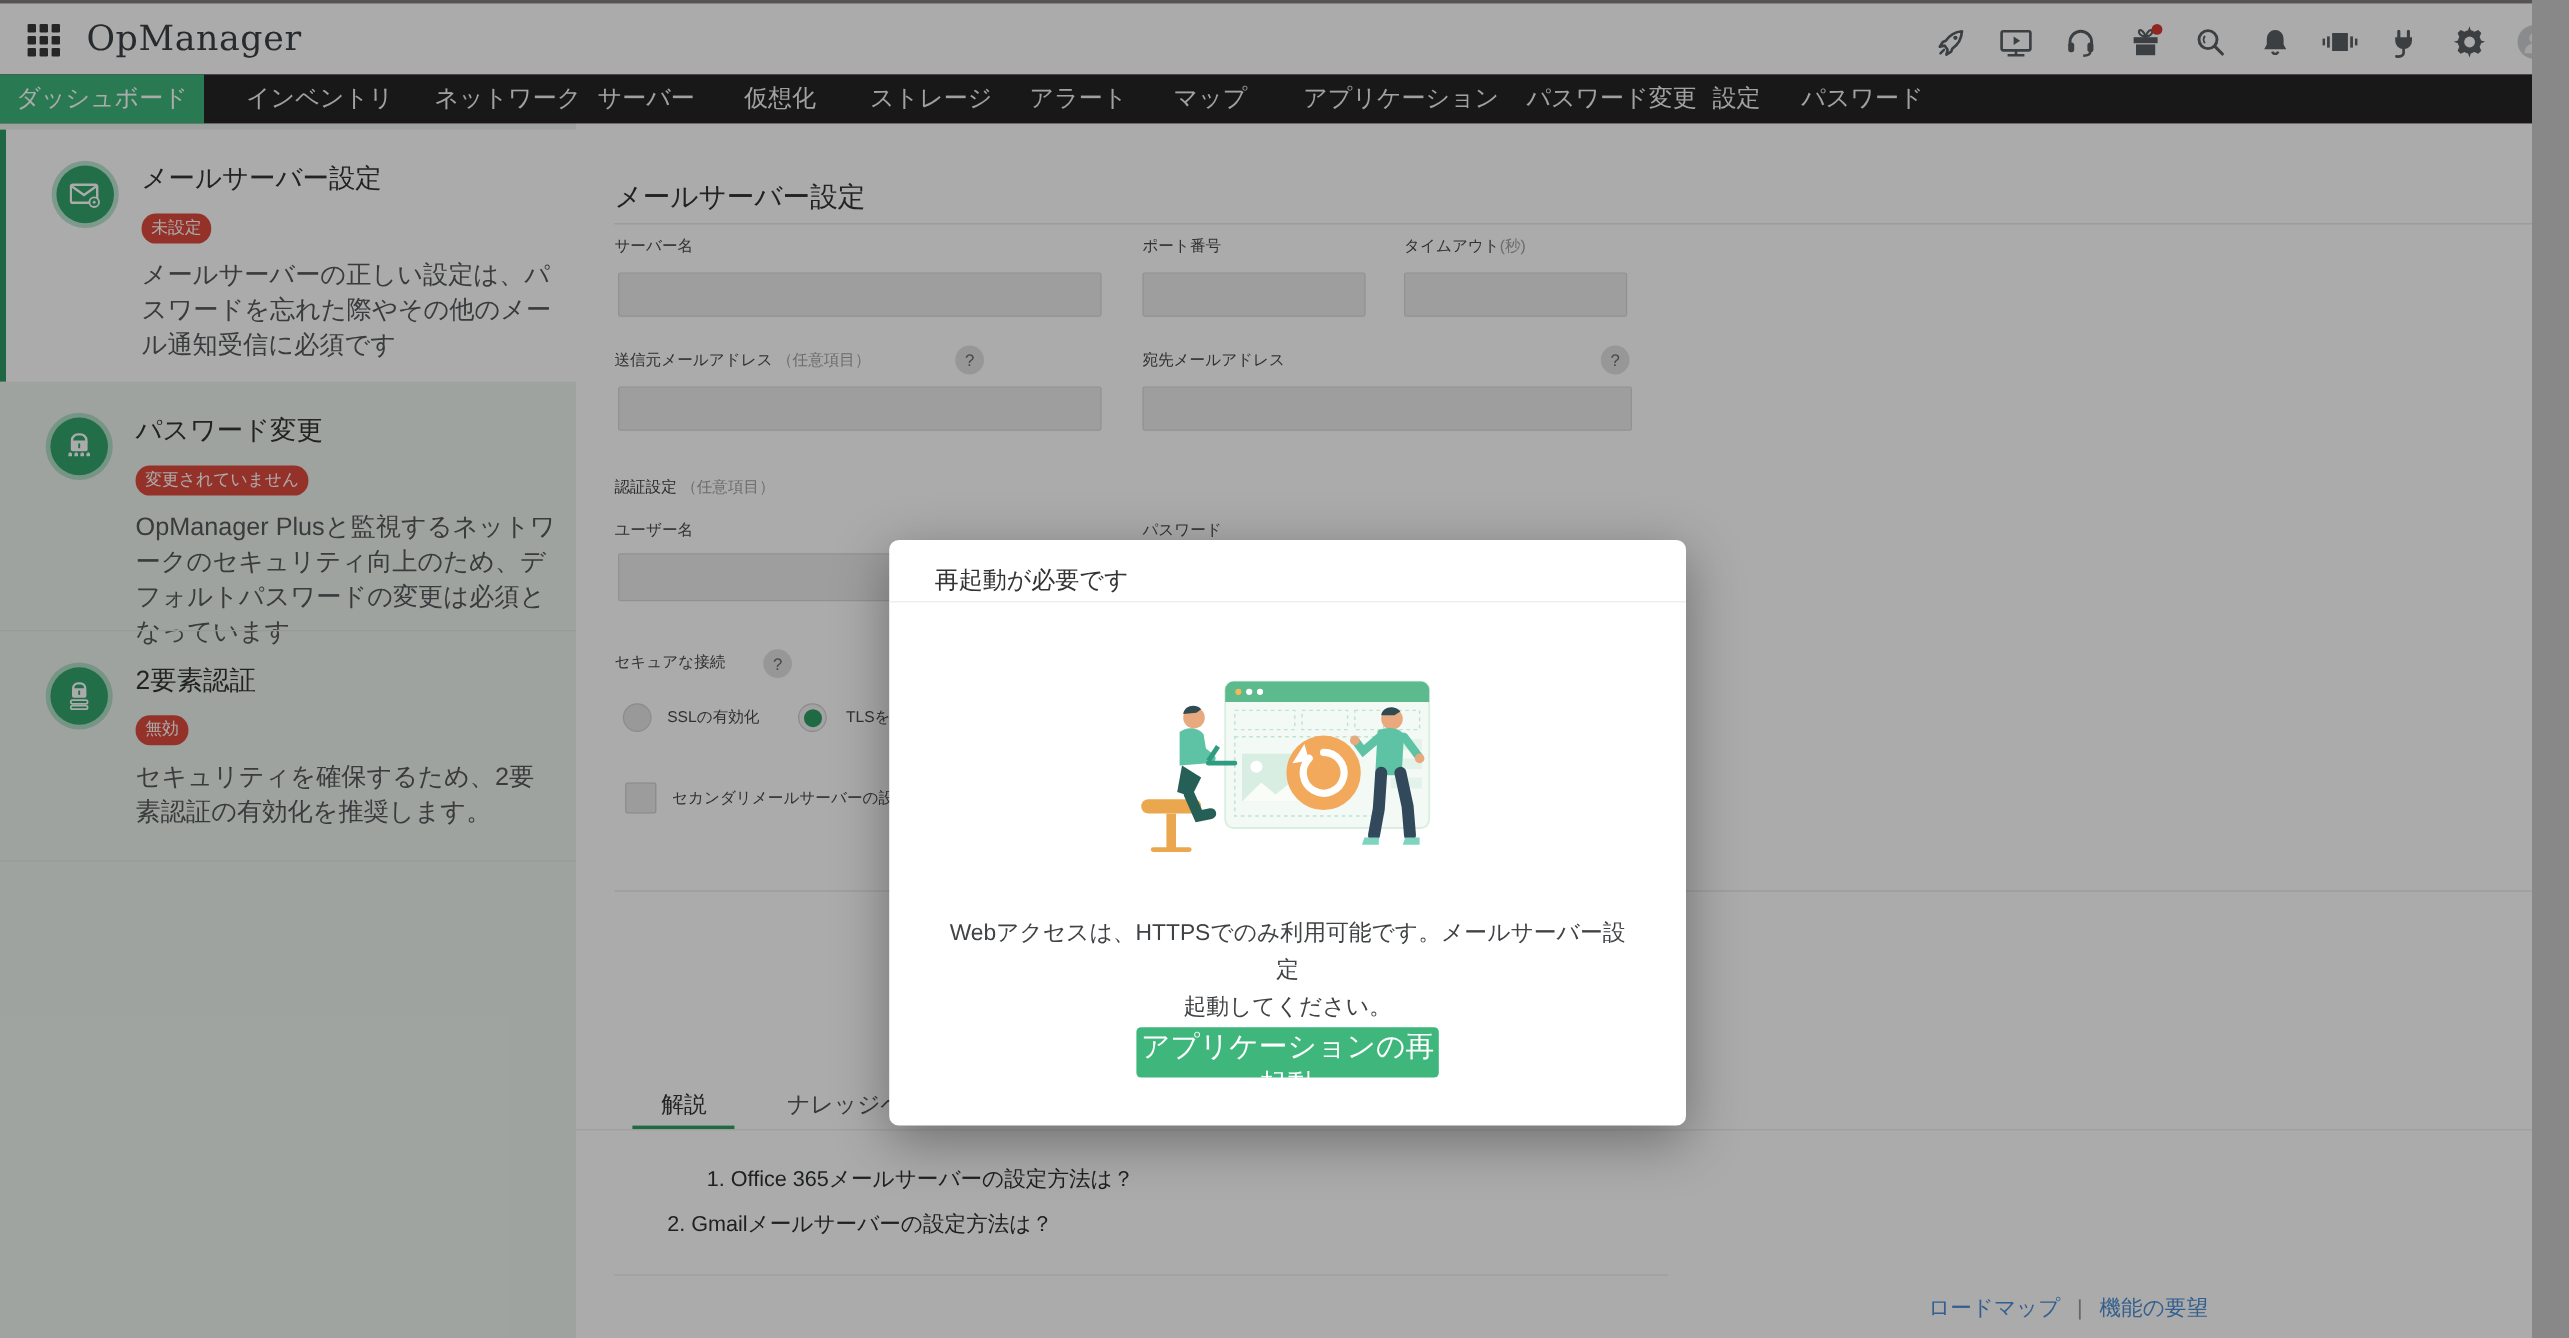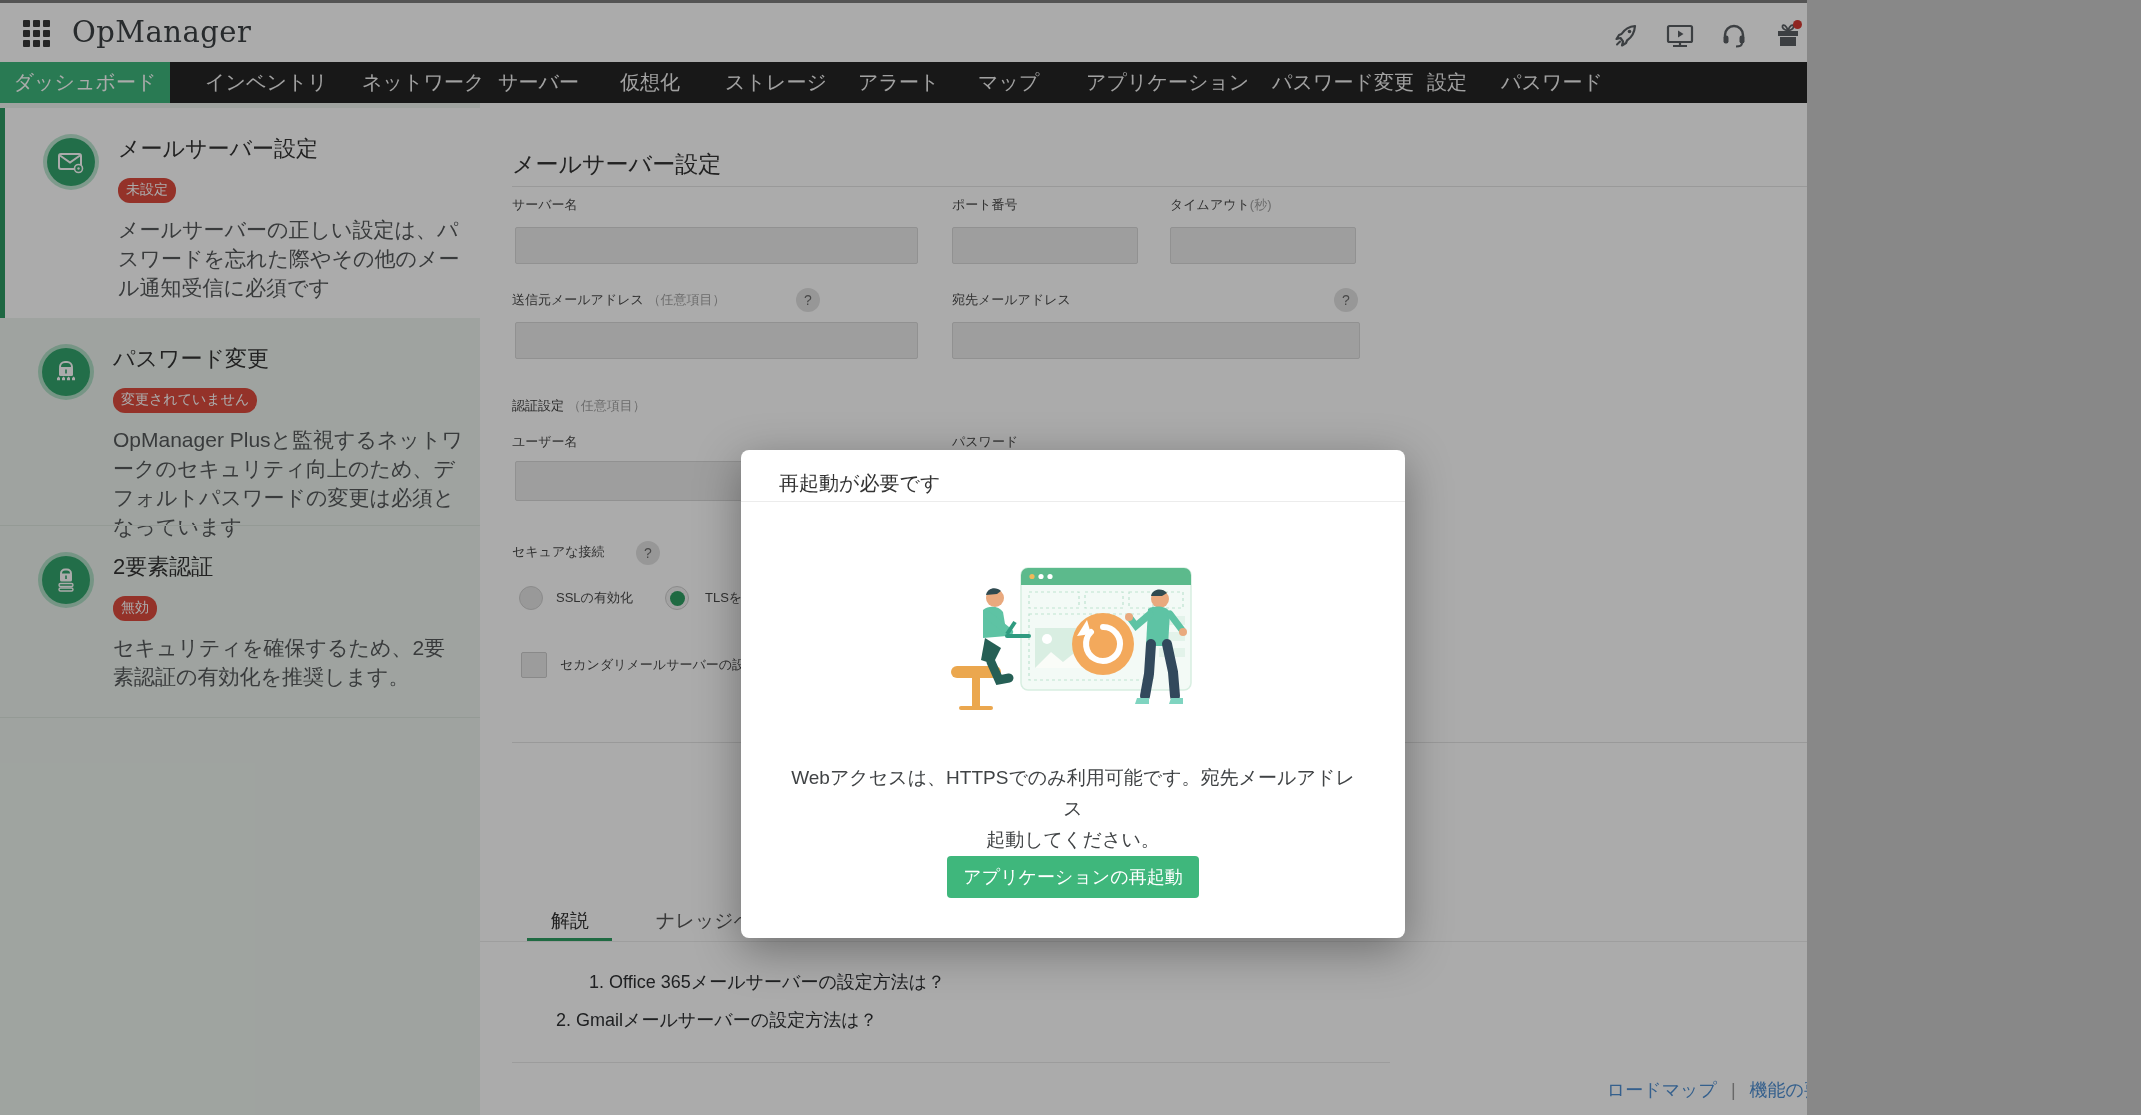--- a/index.html
+++ b/index.html
@@ -1,18 +1,18 @@
 <!DOCTYPE html>
 <html><head>
 <meta charset="utf-8">
 <style>
   * { margin:0; padding:0; box-sizing:border-box; }
   html,body { background:#888; }
   body { font-family:"Liberation Sans","DejaVu Sans",sans-serif; }
-  #stage { position:relative; width:1807px; height:1115px; background:#f9a8d4; overflow:hidden; }
+  #stage { position:relative; width:2110px; height:1115px; background:#f9a8d4; overflow:hidden; }
 
   
   .topstrip { position:absolute; left:0; top:0; width:2141px; height:3px; background:#7e7e7e; }
   .header { position:absolute; left:0; top:3px; width:2141px; height:59px; background:#ffffff; }
   .grid-icon { position:absolute; left:23px; top:17px; width:27px; height:27px;
     display:grid; grid-template-columns:repeat(3,7px); grid-template-rows:repeat(3,7px); gap:3px; }
   .grid-icon i { background:#3a3a3a; border-radius:1px; }
   .logo { position:absolute; left:72px; top:12px; font-family:"DejaVu Serif","Liberation Serif",serif;
     font-size:29px; color:#3c4043; letter-spacing:.5px; }
   .hicons { position:absolute; right:14px; top:14px; height:36px; display:flex; align-items:center; gap:24px; }
@@ -64,21 +64,21 @@
 
   
   .overlay { position:absolute; left:0; top:0; width:2141px; height:1115px; background:rgba(0,0,0,.33); z-index:50; }
   .modal { position:absolute; left:741px; top:450px; width:664px; height:488px; background:#fff; border-radius:8px;
     box-shadow:0 12px 45px rgba(0,0,0,.35); z-index:60; }
   .modal-title { position:absolute; left:38px; top:20px; font-size:20px; color:#333; }
   .modal-hr { position:absolute; left:0; top:51px; width:664px; height:1px; background:#ececec; }
   .illus { position:absolute; left:202px; top:100px; }
   .modal-msg { position:absolute; left:42px; top:312px; width:580px; text-align:center; font-size:19px; line-height:31px; color:#404345; }
   .modal-btn { position:absolute; left:206px; top:406px; width:252px; height:42px; background:#3fb77c; border:none;
-    border-radius:4px; color:#fff; font-size:18px; cursor:pointer; font-family:inherit; }
+    border-radius:4px; color:#fff; font-size:24px; cursor:pointer; font-family:inherit; }
 </style>
 </head>
 <body>
 
 <div id="stage">
 
   <div class="topstrip"></div>
 
   <div class="header">
     <div class="grid-icon">
@@ -355,20 +355,20 @@
         <path d="M227 64l12 16" stroke="#5ec3a4" stroke-width="7" stroke-linecap="round"></path>
         <circle cx="240" cy="82" r="4" fill="#e9a97e"></circle>
         <path d="M208 94l-2 30-4 22" fill="none" stroke="#32495c" stroke-width="10" stroke-linecap="round"></path>
         <path d="M224 94l6 28 2 24" fill="none" stroke="#32495c" stroke-width="10" stroke-linecap="round"></path>
         <path d="M194 148h12v6h-14z" fill="#7fd4c0"></path>
         <path d="M228 148h12v6h-14z" fill="#7fd4c0"></path>
       </svg>
     </div>
 
     <div class="modal-msg">
-      <span style="display:block">Webアクセスは、HTTPSでのみ利用可能です。宛先メールアドレス</span>
+      <span style="display:block">Webアクセスは、HTTPSでのみ利用可能です。メールサーバー設定</span>
       <span style="display:block">起動してください。</span>
     </div>
 
     <button class="modal-btn">アプリケーションの再起動</button>
   </div>
 
 </div>
 
 </body></html>

